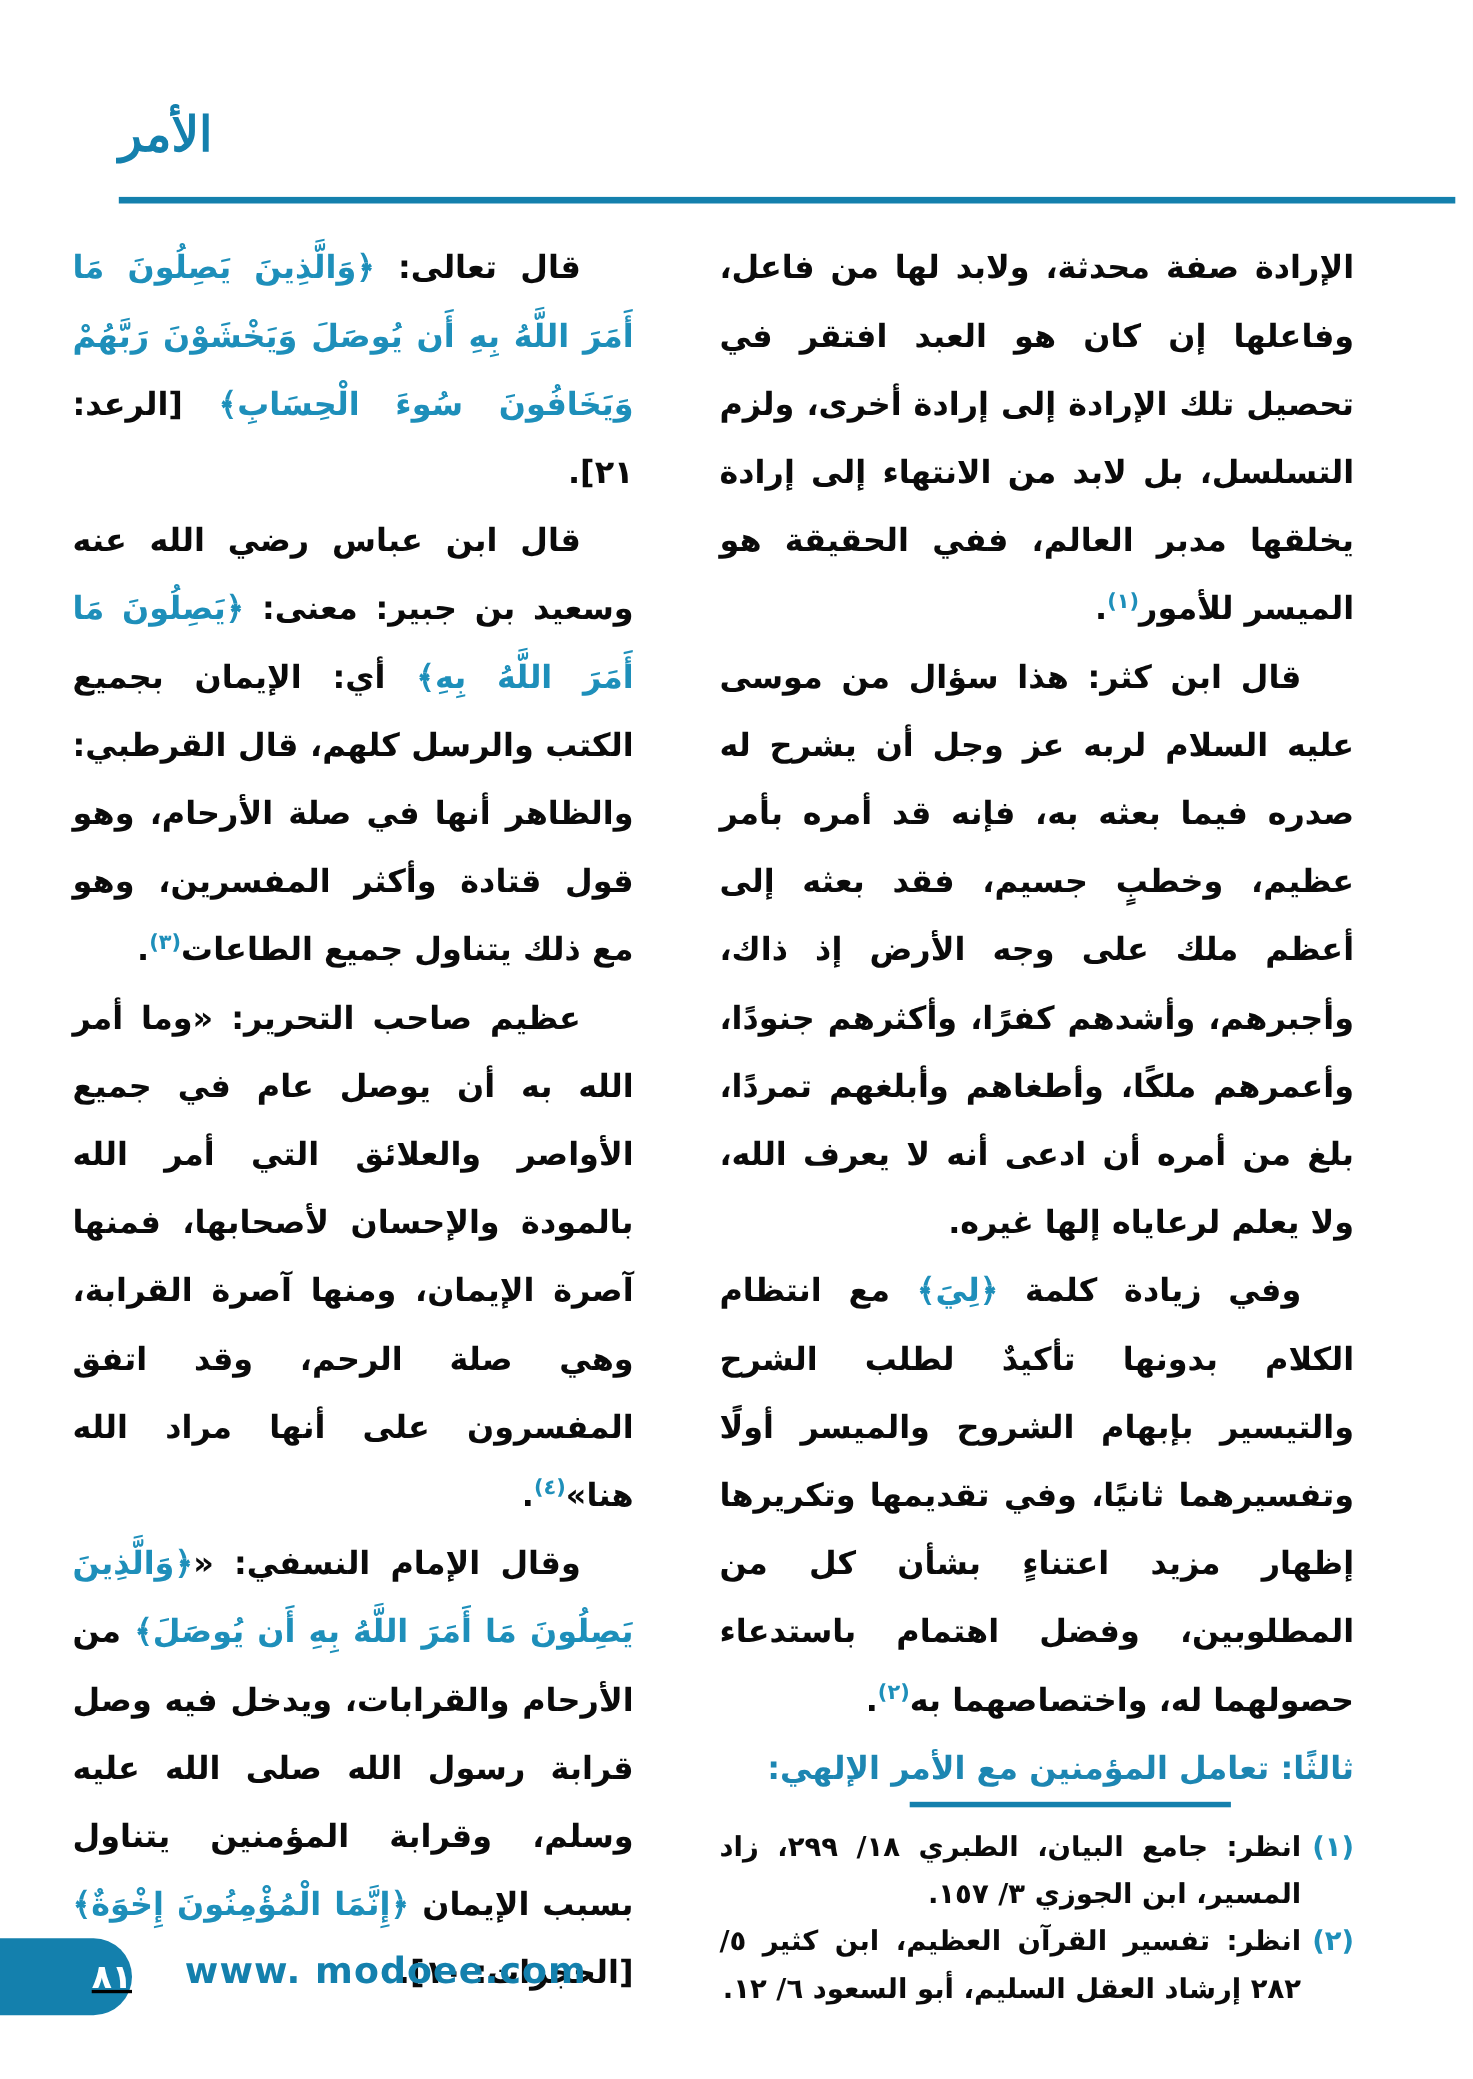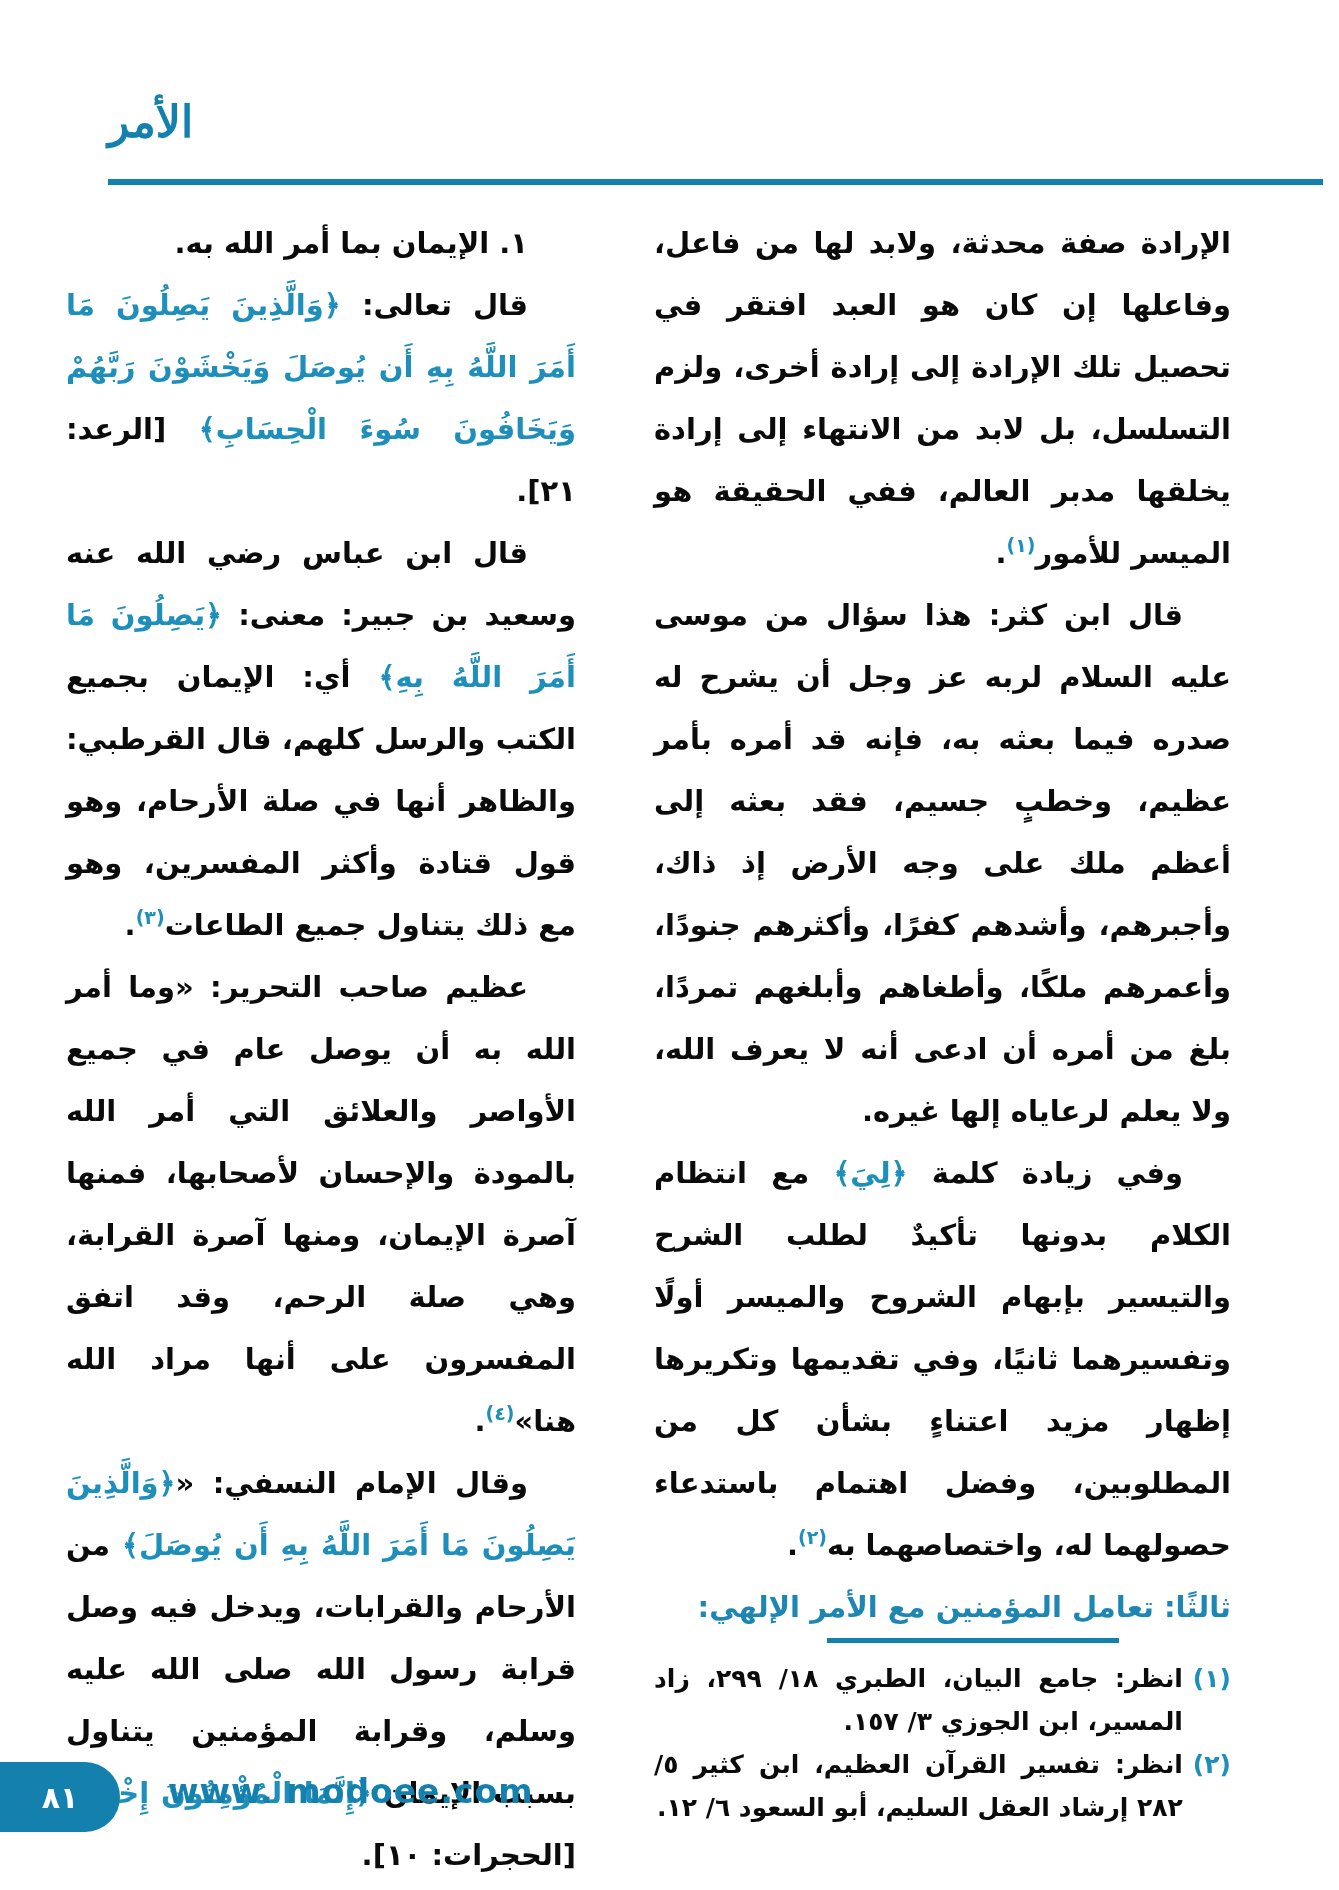--- a/index.html
+++ b/index.html
@@ -55,21 +55,21 @@
   }
   .col-right .fn-rule{margin-right:112px;}
   .footnote{display:flex;gap:10px;align-items:flex-start;}
   .fn-num{color:var(--quran);flex:0 0 auto;}
   .fn-text{text-align:justify;}
   .page-badge{
     position:absolute;left:0;top:1762px;
     width:120px;height:70px;
     background:var(--accent);
     border-radius:0 35px 35px 0;
-    display:flex;align-items:center;justify-content:center;
+    display:flex;align-items:center;text-decoration:underline;
   }
   .page-badge span{
     color:#ffffff;font-size:30px;font-weight:bold;
   }
   .website{
     position:absolute;left:168px;top:1772px;
     direction:ltr;
     color:var(--accent);
     font-size:33px;font-weight:bold;
     letter-spacing:1px;
@@ -103,21 +103,20 @@
             <div class="footnote">
               <span class="fn-num">(٢)</span>
               <span class="fn-text">انظر: تفسير القرآن العظيم، ابن كثير ٥/ ٢٨٢ إرشاد العقل السليم، أبو السعود ٦/ ١٢.</span>
             </div>
           </div>
       </div>
     </section>
 
     <section class="col col-left">
       <div class="body">
-          <p class="para"><span>١. الإيمان بما أمر الله به.</span></p>
           <p class="para"><span>قال تعالى: </span><span class="quran">﴿وَالَّذِينَ يَصِلُونَ مَا أَمَرَ اللَّهُ بِهِ أَن يُوصَلَ وَيَخْشَوْنَ رَبَّهُمْ وَيَخَافُونَ سُوءَ الْحِسَابِ﴾</span><span> [الرعد: ٢١].</span></p>
           <p class="para"><span>قال ابن عباس رضي الله عنه وسعيد بن جبير: معنى: </span><span class="quran">﴿يَصِلُونَ مَا أَمَرَ اللَّهُ بِهِ﴾</span><span> أي: الإيمان بجميع الكتب والرسل كلهم، قال القرطبي: والظاهر أنها في صلة الأرحام، وهو قول قتادة وأكثر المفسرين، وهو مع ذلك يتناول جميع الطاعات</span><span class="fnref">(٣)</span><span>.</span></p>
           <p class="para"><span>عظيم صاحب التحرير: «وما أمر الله به أن يوصل عام في جميع الأواصر والعلائق التي أمر الله بالمودة والإحسان لأصحابها، فمنها آصرة الإيمان، ومنها آصرة القرابة، وهي صلة الرحم، وقد اتفق المفسرون على أنها مراد الله هنا»</span><span class="fnref">(٤)</span><span>.</span></p>
           <p class="para"><span>وقال الإمام النسفي: «</span><span class="quran">﴿وَالَّذِينَ يَصِلُونَ مَا أَمَرَ اللَّهُ بِهِ أَن يُوصَلَ﴾</span><span> من الأرحام والقرابات، ويدخل فيه وصل قرابة رسول الله صلى الله عليه وسلم، وقرابة المؤمنين يتناول بسبب الإيمان </span><span class="quran">﴿إِنَّمَا الْمُؤْمِنُونَ إِخْوَةٌ﴾</span><span> [الحجرات: ١٠].</span></p>
           <p class="para"></p>
         </div>
 
     </section>
 
   </div>

